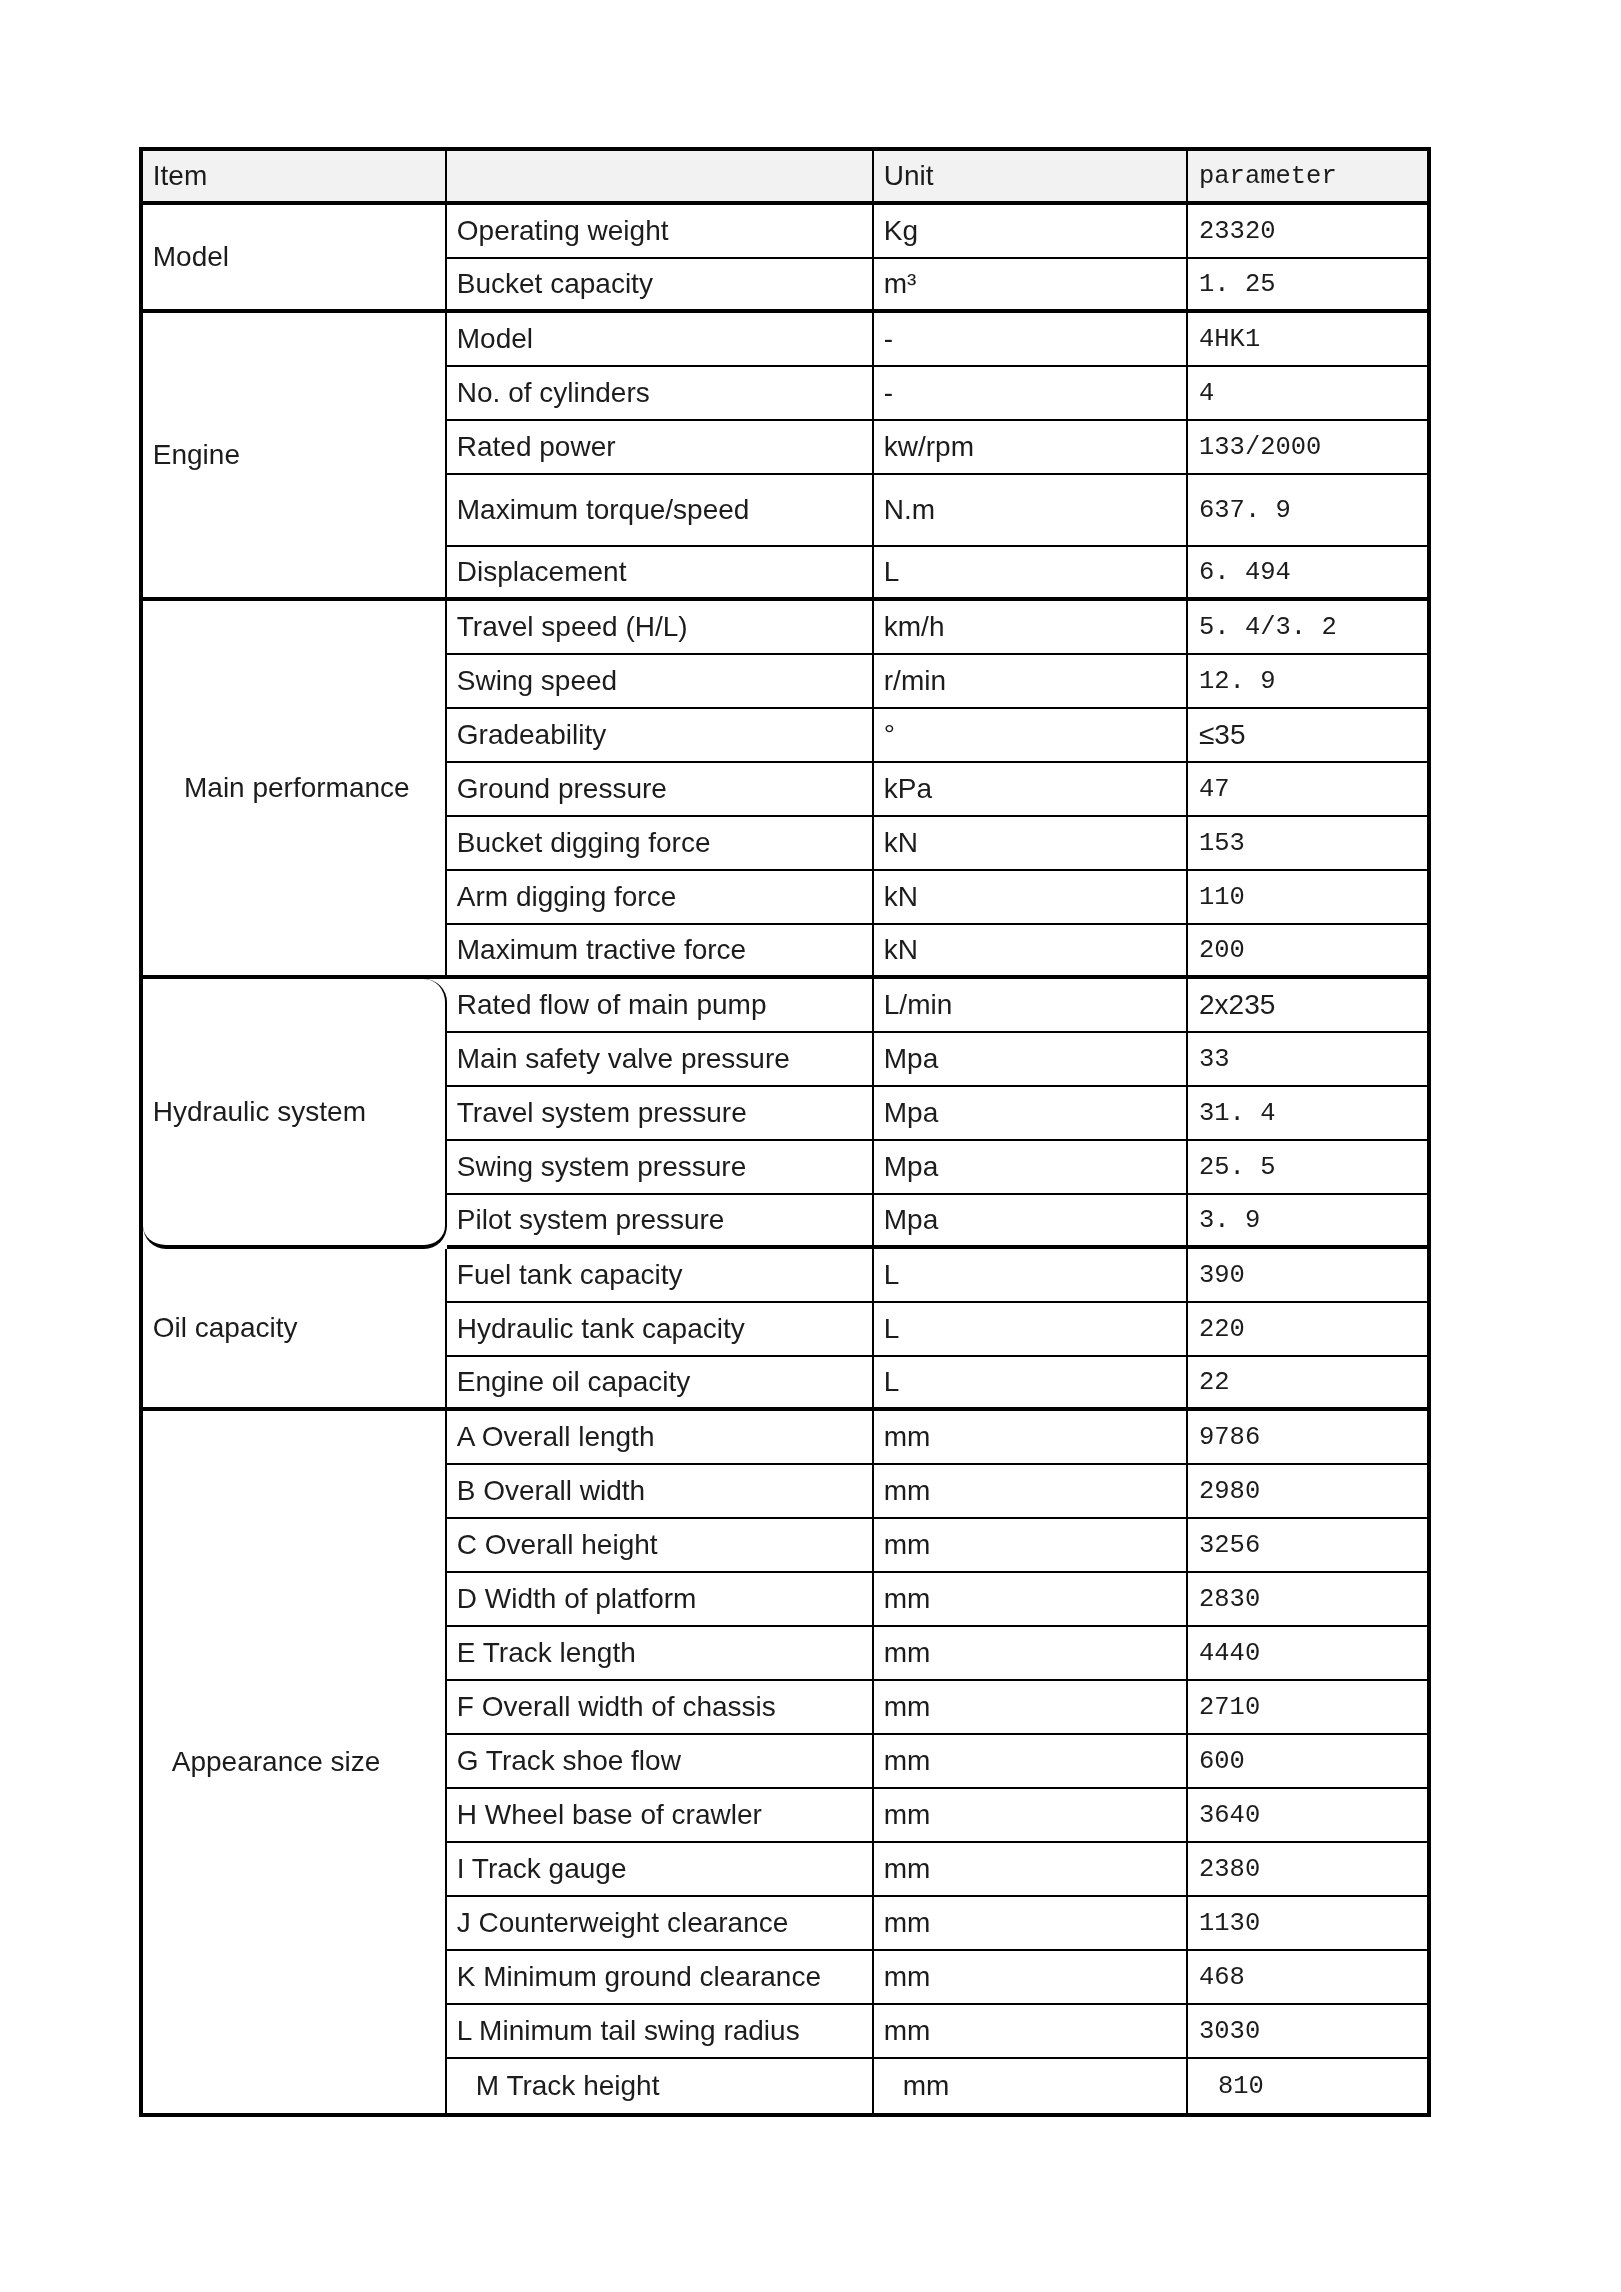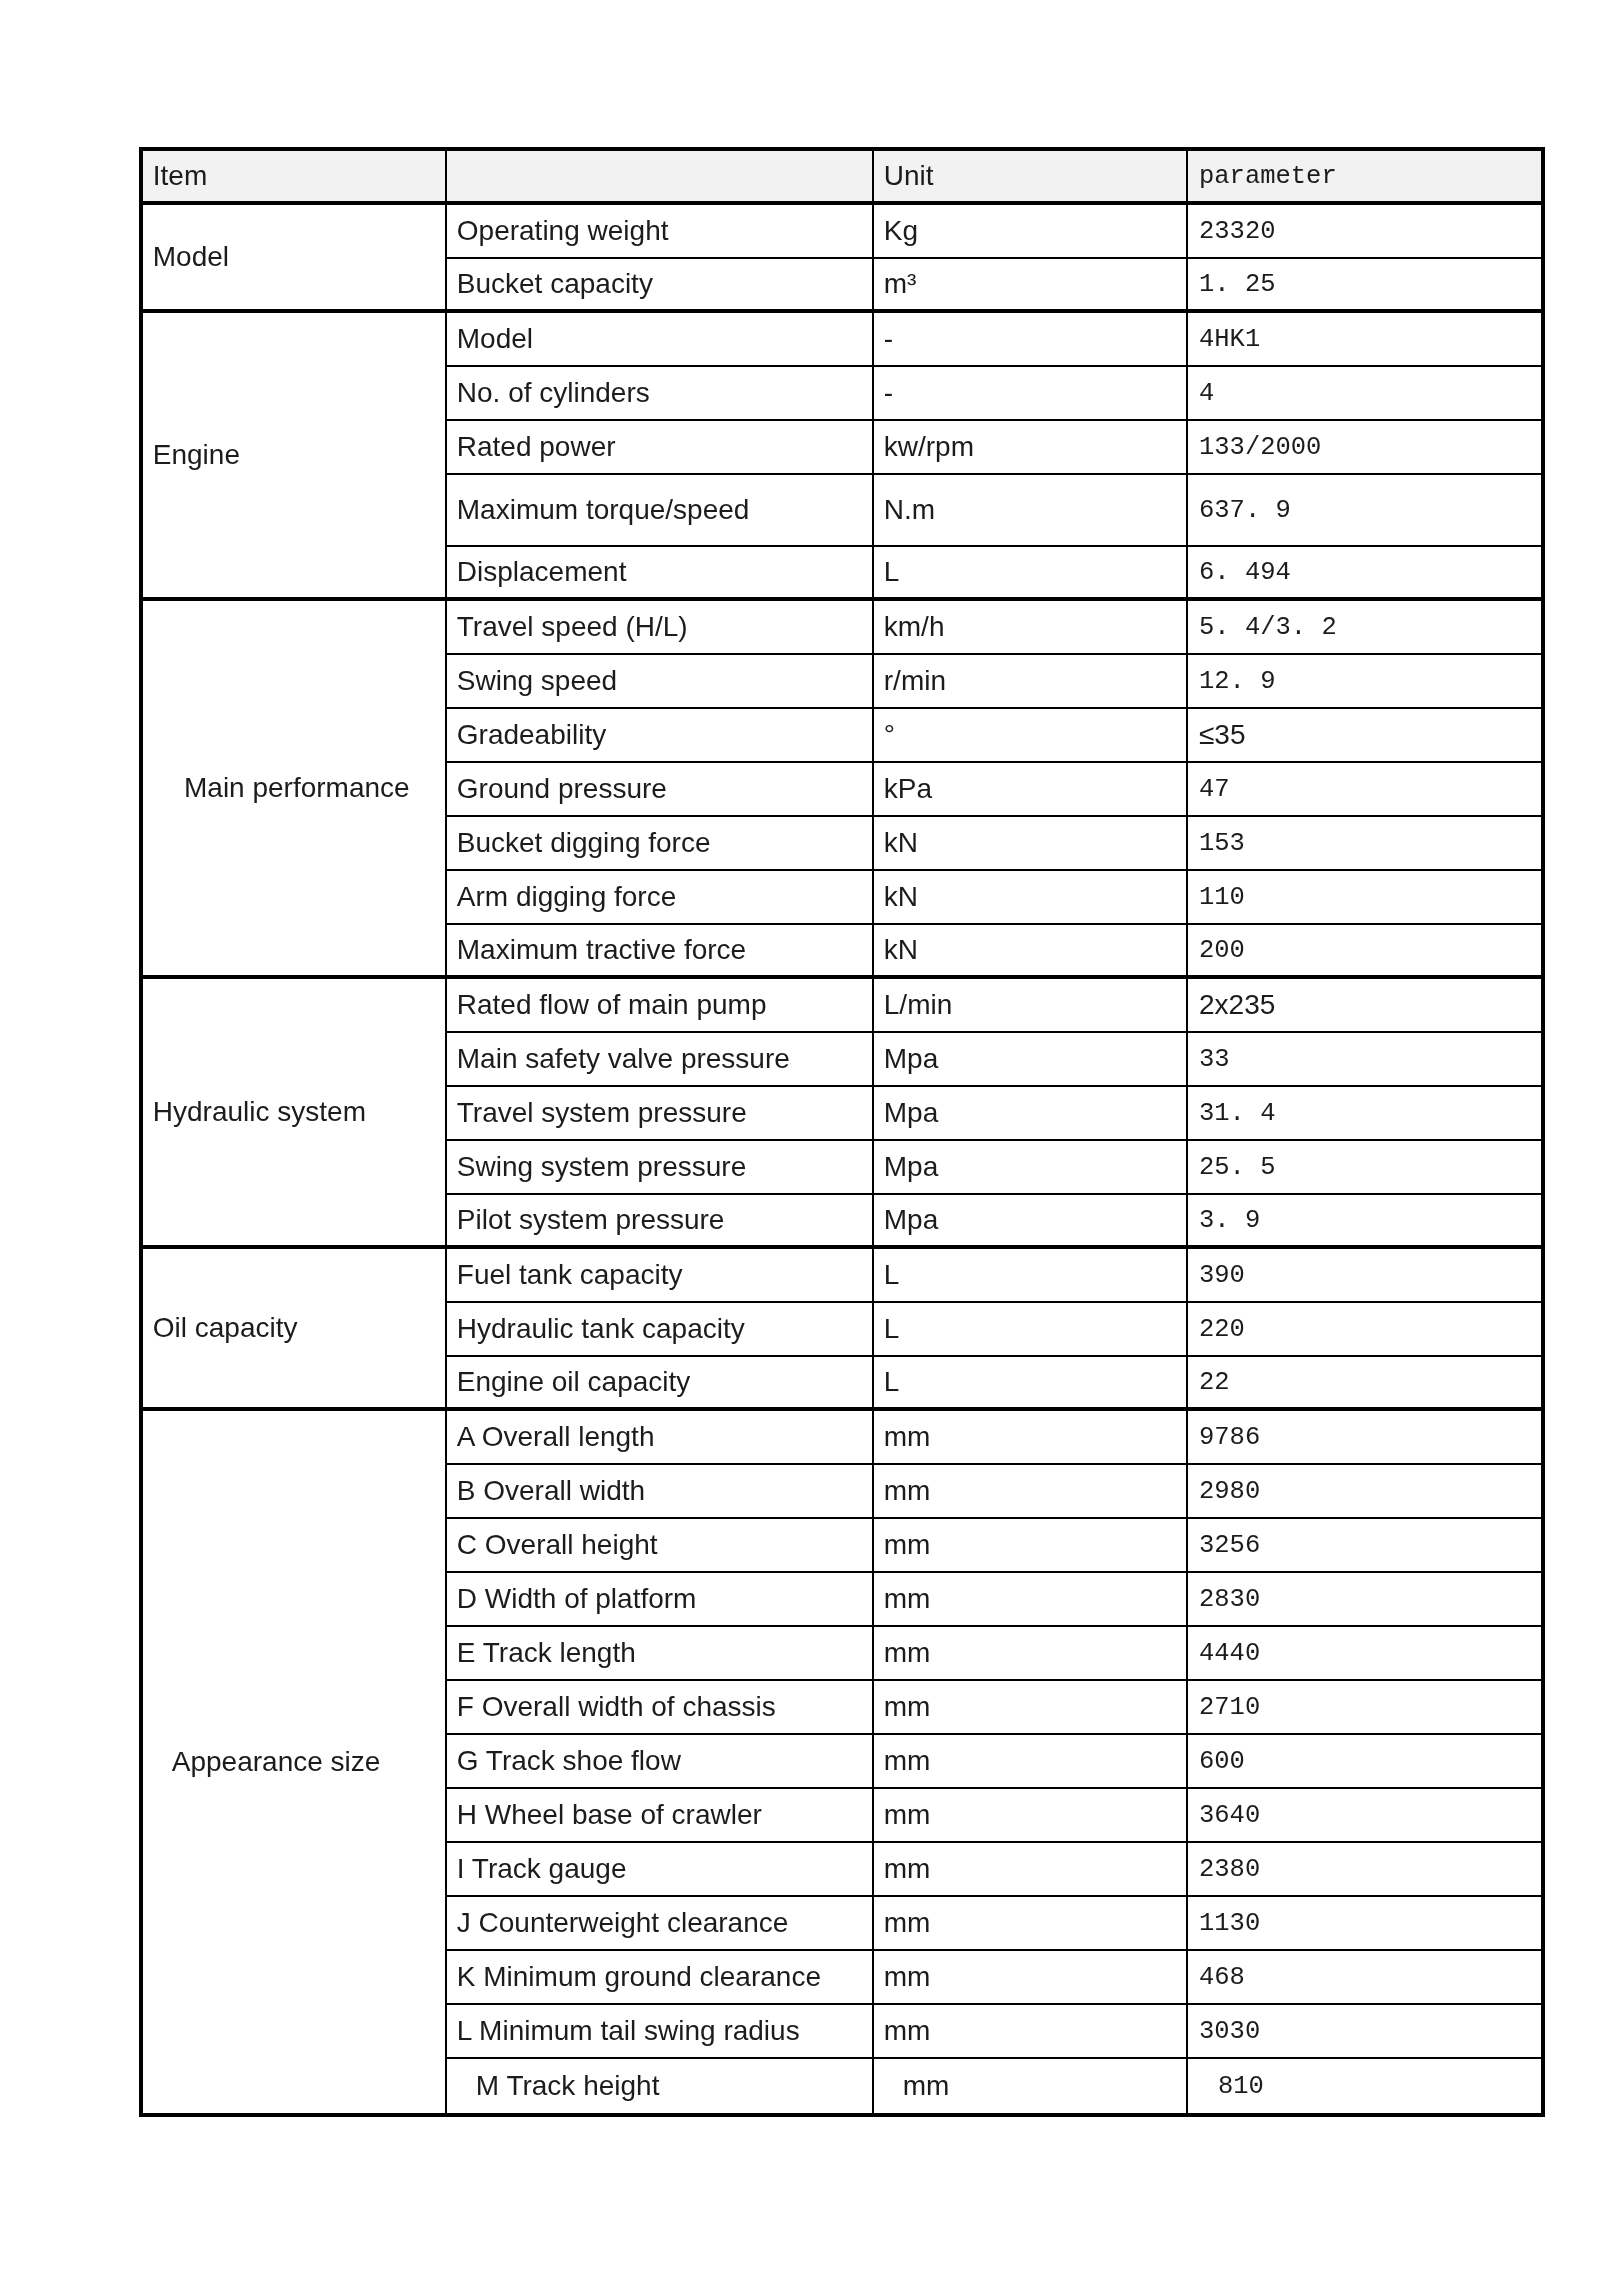--- a/index.html
+++ b/index.html
@@ -10,21 +10,21 @@
   body {
     position: relative;
     width: 1621px;
     height: 2293px;
     font-family: "Liberation Sans", sans-serif;
   }
   .spec-table {
     position: absolute;
     left: 139px;
     top: 147px;
-    width: 1406px;
+    width: 1292px;
     box-sizing: border-box;
     border: 4.9px solid #000000;
     display: grid;
     grid-template-columns: 304px 427px 314px auto;
     background: #ffffff;
   }
   .cell {
     box-sizing: border-box;
     height: 54px;
     border-right: 2.9px solid #000000;
@@ -114,21 +114,21 @@
     <div class="cell c4">47</div>
     <div class="cell">Bucket digging force</div>
     <div class="cell">kN</div>
     <div class="cell c4">153</div>
     <div class="cell">Arm digging force</div>
     <div class="cell">kN</div>
     <div class="cell c4">110</div>
     <div class="cell grp-end">Maximum tractive force</div>
     <div class="cell grp-end">kN</div>
     <div class="cell c4 grp-end">200</div>
-    <div class="cell group-label grp-end" style="grid-row: span 5;">Hydraulic system</div>
+    <div class="cell group-label grp-end" style="grid-row: span 5; border-radius: 23px;">Hydraulic system</div>
     <div class="cell">Rated flow of main pump</div>
     <div class="cell">L/min</div>
     <div class="cell c4 val-sans">2x235</div>
     <div class="cell">Main safety valve pressure</div>
     <div class="cell">Mpa</div>
     <div class="cell c4">33</div>
     <div class="cell">Travel system pressure</div>
     <div class="cell">Mpa</div>
     <div class="cell c4">31. 4</div>
     <div class="cell">Swing system pressure</div>

